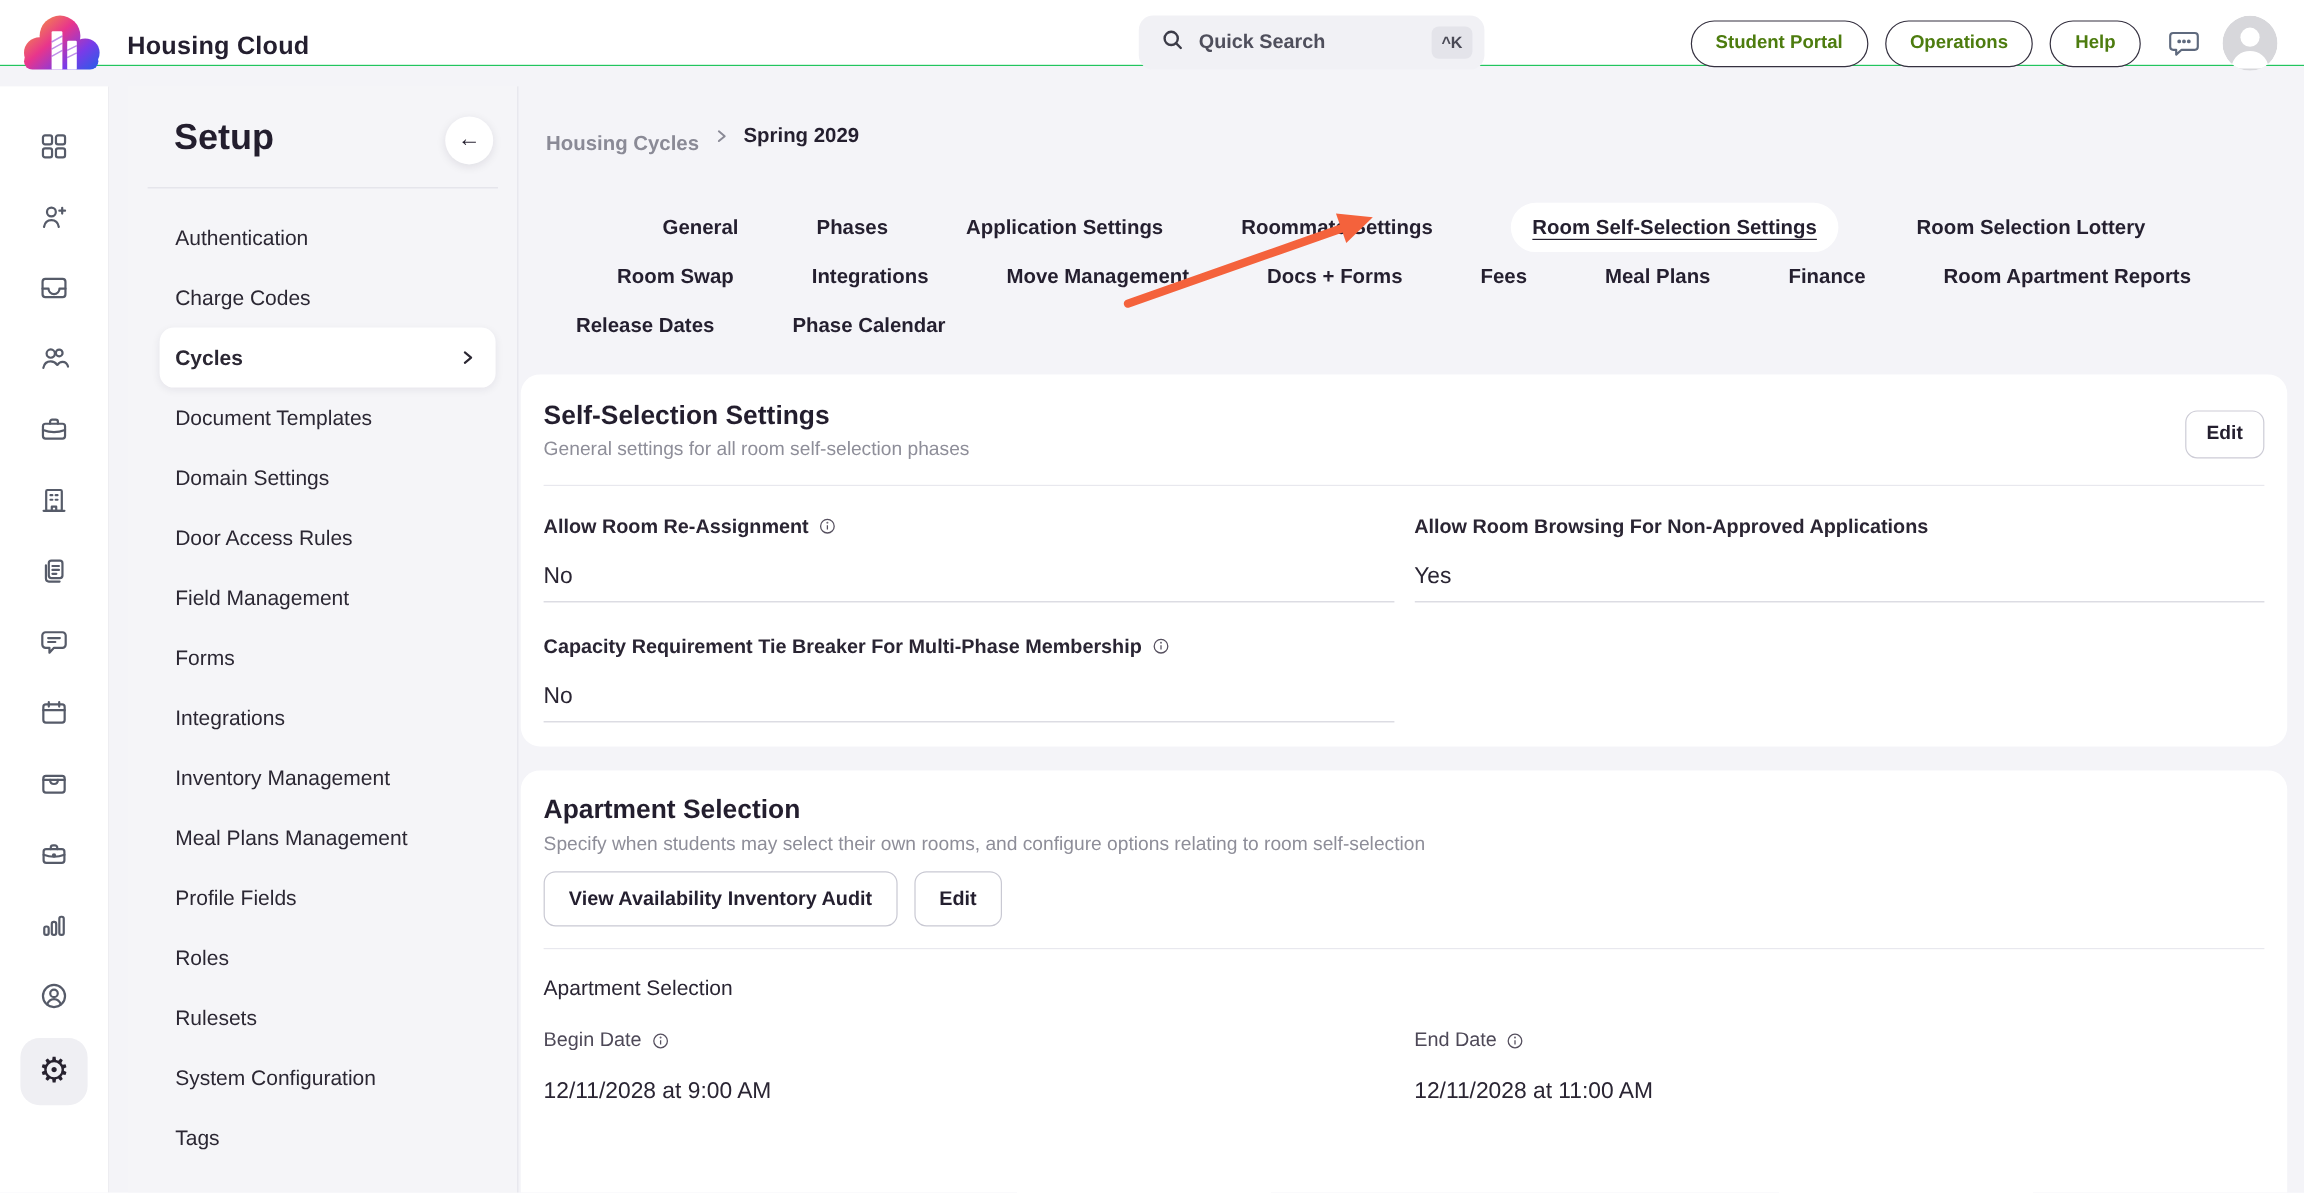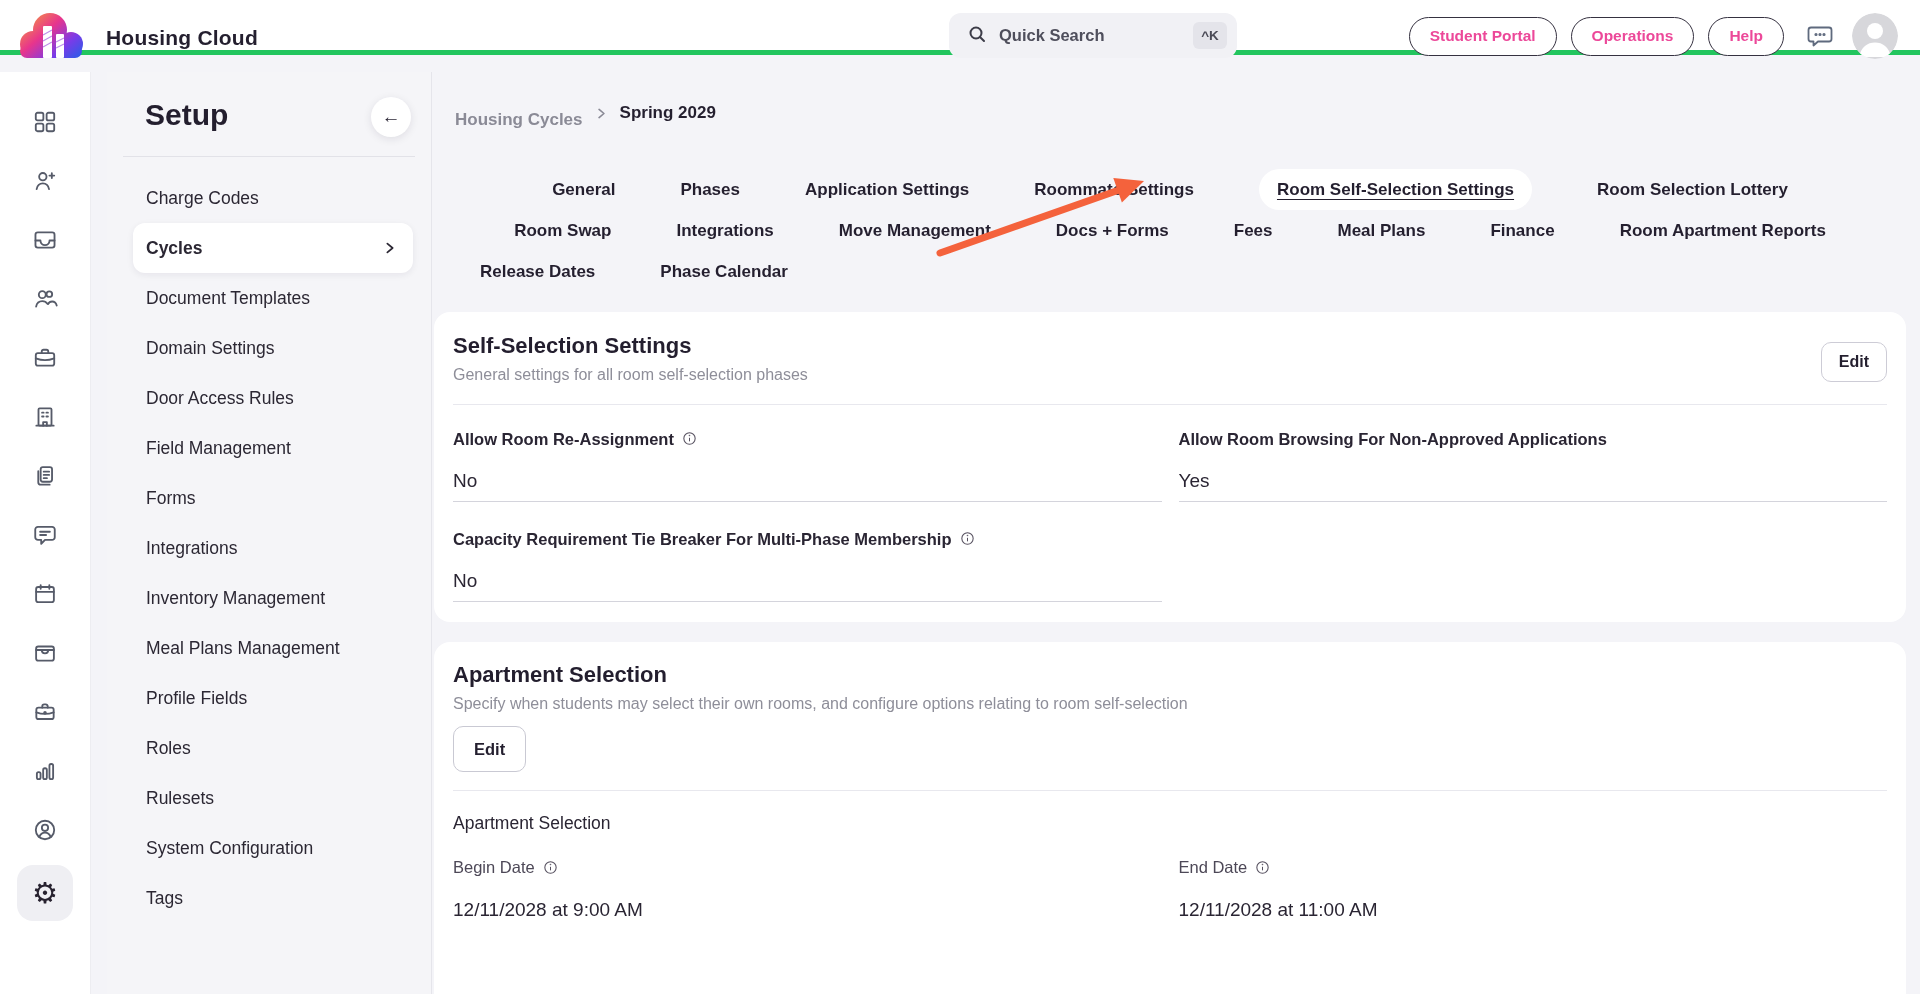--- a/index.html
+++ b/index.html
@@ -2,31 +2,31 @@
 <html><head>
 <meta charset="utf-8">
 <style>
   * { margin:0; padding:0; box-sizing:border-box; }
   html,body { width:1920px; height:994px; overflow:hidden; background:#fff;
     font-family:"Liberation Sans", sans-serif; color:#241F2F; }
   #app { position:relative; width:1920px; height:994px; overflow:hidden; background:#F4F4F8; }
 
   
   .header { position:absolute; left:0; top:0; width:1920px; height:55px; background:#fff;
-    border-bottom:5px solid #22c55e; z-index:20; }
+    border-bottom:1px solid #22c55e; z-index:20; }
   .brand { position:absolute; left:14px; top:7px; display:flex; align-items:center; gap:18px; }
   .brand-name { font-size:21px; font-weight:800; letter-spacing:.2px; color:#241F2F; line-height:58px; }
   .search { position:absolute; left:949px; top:13px; width:288px; height:45px; background:#F1F1F5;
     border-radius:12px; display:flex; align-items:center; padding:0 10px 0 18px; cursor:pointer; }
   .search-label { font-size:16.5px; font-weight:700; color:#4F4F5C; margin-left:12px; flex:1; }
   .kbd { min-width:34px; height:27px; background:#E4E4EA; border-radius:6px; display:flex;
     align-items:center; justify-content:center; font-size:13.5px; font-weight:700; color:#4A4A56; }
   .hdr-actions { position:absolute; right:22px; top:0; height:72px; display:flex; align-items:center; gap:14px; }
   .pill-btn { height:39px; padding:0 20px; border:1.6px solid #353140; border-radius:20px; background:#fff;
-    font-size:15.5px; font-weight:700; color:#ec4899; display:flex; align-items:center; cursor:pointer; }
+    font-size:15.5px; font-weight:700; color:#4d7c0f; display:flex; align-items:center; cursor:pointer; }
   .chat-btn { width:36px; height:36px; display:flex; align-items:center; justify-content:center; cursor:pointer; margin-left:4px; }
   .avatar { width:46px; height:46px; border-radius:50%; overflow:hidden; cursor:pointer; }
 
   
   .rail { position:absolute; left:0; top:72px; width:91px; bottom:0; background:#fff;
     border-right:1px solid #EDEDF1; display:flex; flex-direction:column; align-items:center;
     padding-top:26px; gap:11px; z-index:10; }
   .rail-item { width:48px; height:48px; display:flex; align-items:center; justify-content:center;
     cursor:pointer; color:#565B69; }
   .rail-item.active { width:56px; height:56px; background:#EFEFF3; border-radius:16px; color:#27222F; }
@@ -272,20 +272,21 @@
 
   <div class="sidebar">
     <div class="sb-head">
       <div class="sb-title">Setup</div>
       <div class="sb-collapse">
         <span>←</span>
       </div>
     </div>
     <div class="sb-divider"></div>
     <ul class="sb-list">
+      <li>Authentication</li>
       <li>Charge Codes</li>
       <li class="active">
         <span>Cycles</span>
         <svg class="chev-r" width="14" height="14" viewBox="0 0 16 16">
             <polyline points="5,3 11,8 5,13"></polyline>
           </svg>
       </li>
       <li>Document Templates</li>
       <li>Domain Settings</li>
       <li>Door Access Rules</li>
@@ -374,20 +375,21 @@
         </div>
         <div></div>
       </div>
       <div class="card-pad-bottom"></div>
     </div>
 
     <div class="card sec-card" style="padding-top:20px; height:400px;">
       <div class="sec-title">Apartment Selection</div>
       <div class="sec-sub">Specify when students may select their own rooms, and configure options relating to room self-selection</div>
       <div class="btn-row">
+        <button class="outline-btn">View Availability Inventory Audit</button>
         <button class="outline-btn">Edit</button>
       </div>
       <div class="divider" style="margin-top:18px;"></div>
       <div class="subsection">Apartment Selection</div>
       <div class="dgrid">
         <div class="dfld">
           <div class="lbl">
             <span>Begin Date</span>
             <svg class="info-ic" width="17" height="17" viewBox="0 0 24 24">
                 <use href="#i-info"></use>

